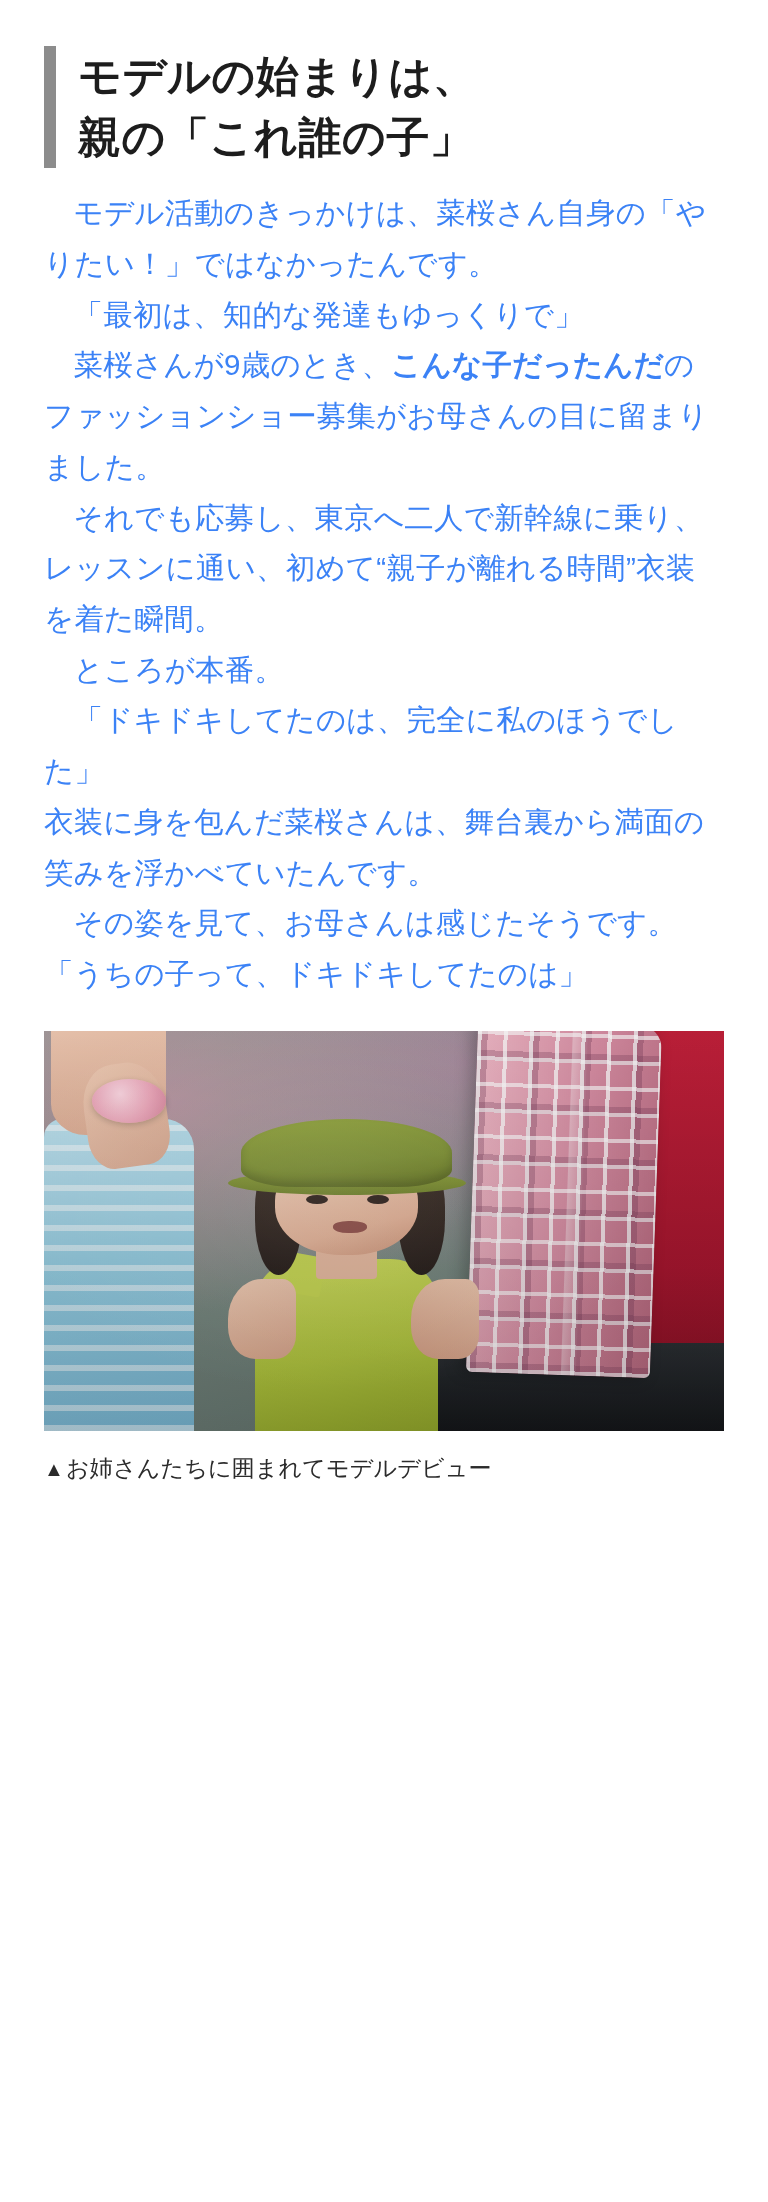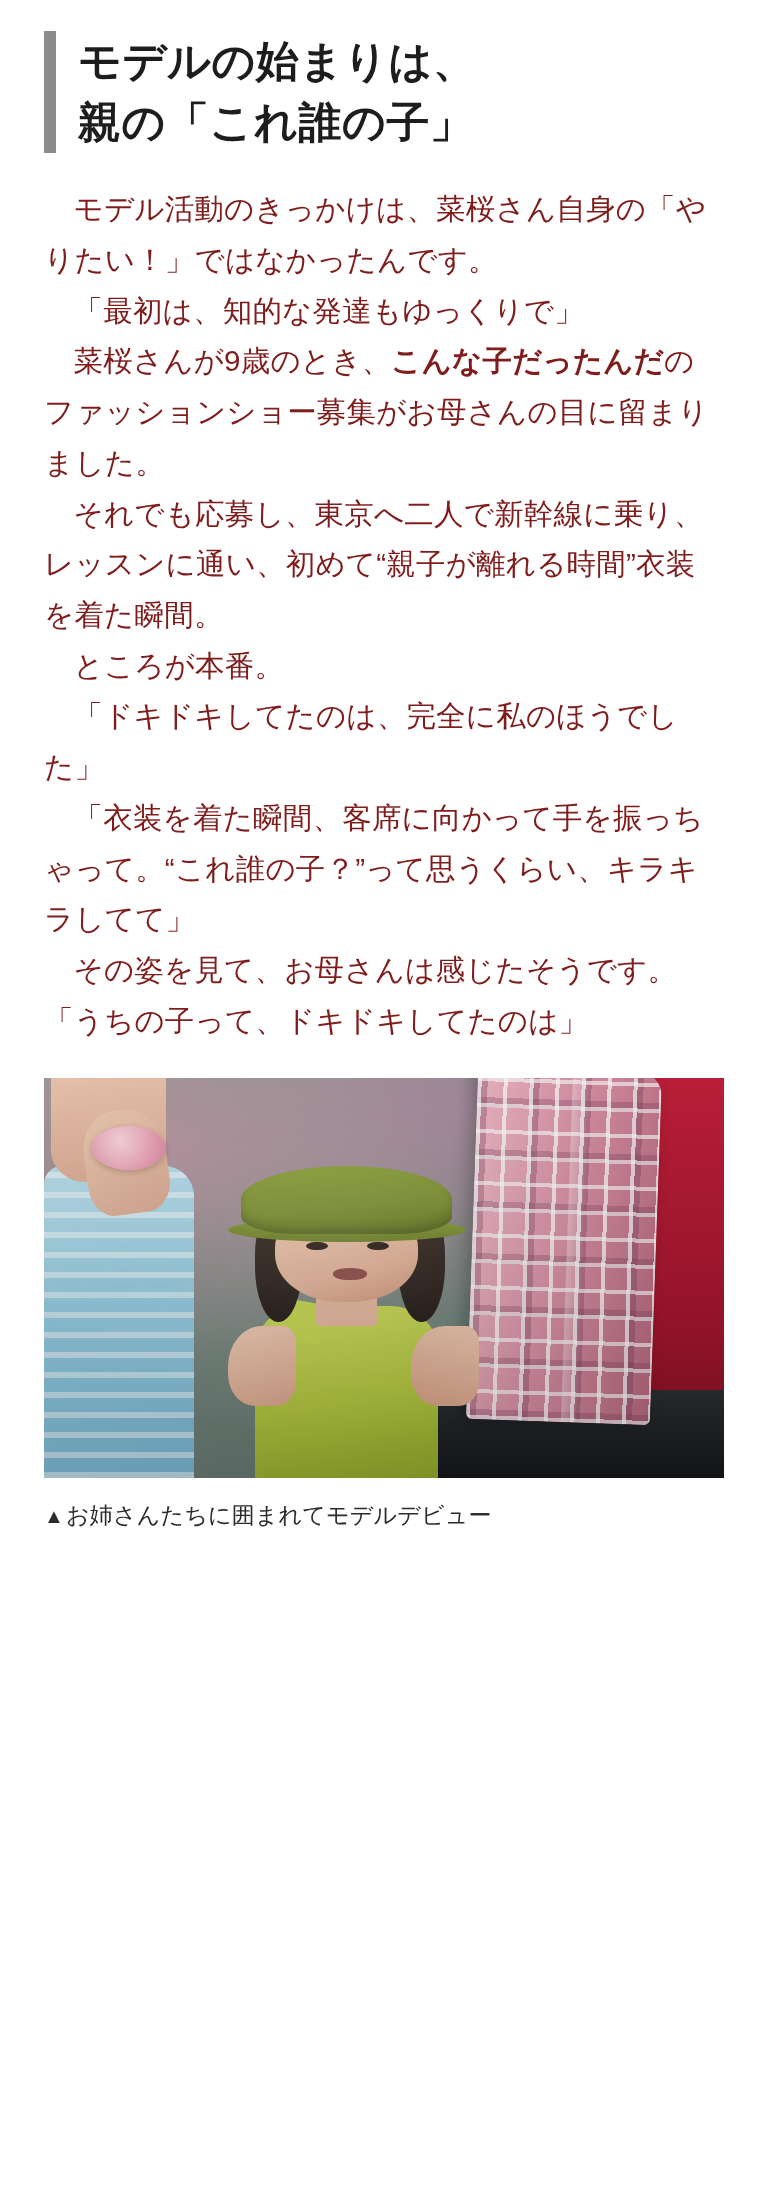--- a/index.html
+++ b/index.html
@@ -18,22 +18,22 @@
     position: relative;
     box-sizing: border-box;
     padding: 0 44px;
     background: #ffffff;
   }
 
   
   .heading {
     display: flex;
     align-items: stretch;
-    padding-top: 31px;
-    margin-bottom: 31px;
+    padding-top: 46px;
+    margin-bottom: 20px;
   }
   .heading-bar {
     width: 12px;
     background: #8c8c8c;
     margin-right: 22px;
     flex: 0 0 12px;
   }
   .heading-text {
     font-size: 43px;
     line-height: 1.42;
@@ -43,21 +43,21 @@
   }
   .heading-text div {
     white-space: nowrap;
   }
 
   
   .body-copy {
     font-size: 29.5px;
     line-height: 1.72;
     letter-spacing: 0.2px;
-    color: #7f1d1d;
+    color: #3b82f6;
   }
   .body-copy p {
     margin: 0;
     text-align: left;
   }
   .body-copy p.indent {
     text-indent: 1em;
   }
   .body-copy strong {
     font-weight: bold;
@@ -298,21 +298,21 @@
     </div>
   </div>
 
   <div class="body-copy">
     <p class="indent">モデル活動のきっかけは、菜桜さん自身の「やりたい！」ではなかったんです。</p>
     <p class="indent">「最初は、知的な発達もゆっくりで」</p>
     <p class="indent"><span>菜桜さんが9歳のとき、</span><strong>こんな子だったんだ</strong><span>のファッションショー募集がお母さんの目に留まりました。</span></p>
     <p class="indent">それでも応募し、東京へ二人で新幹線に乗り、レッスンに通い、初めて“親子が離れる時間”衣装を着た瞬間。</p>
     <p class="indent">ところが本番。</p>
     <p class="indent">「ドキドキしてたのは、完全に私のほうでした」</p>
-    <p class="indent">「衣装を着た瞬間、客席に向かって手を振っちゃって。“これ誰の子？”って思うくらい、キラキラしてて」</p>
+    <p>衣装に身を包んだ菜桜さんは、舞台裏から満面の笑みを浮かべていたんです。</p>
     <p class="indent">その姿を見て、お母さんは感じたそうです。</p>
     <p>「うちの子って、ドキドキしてたのは」</p>
   </div>
 
   <div class="photo-wrap">
     <div class="photo">
       <div class="bg-left"></div>
       <div class="bg-red"></div>
       <div class="bg-floor"></div>
 

